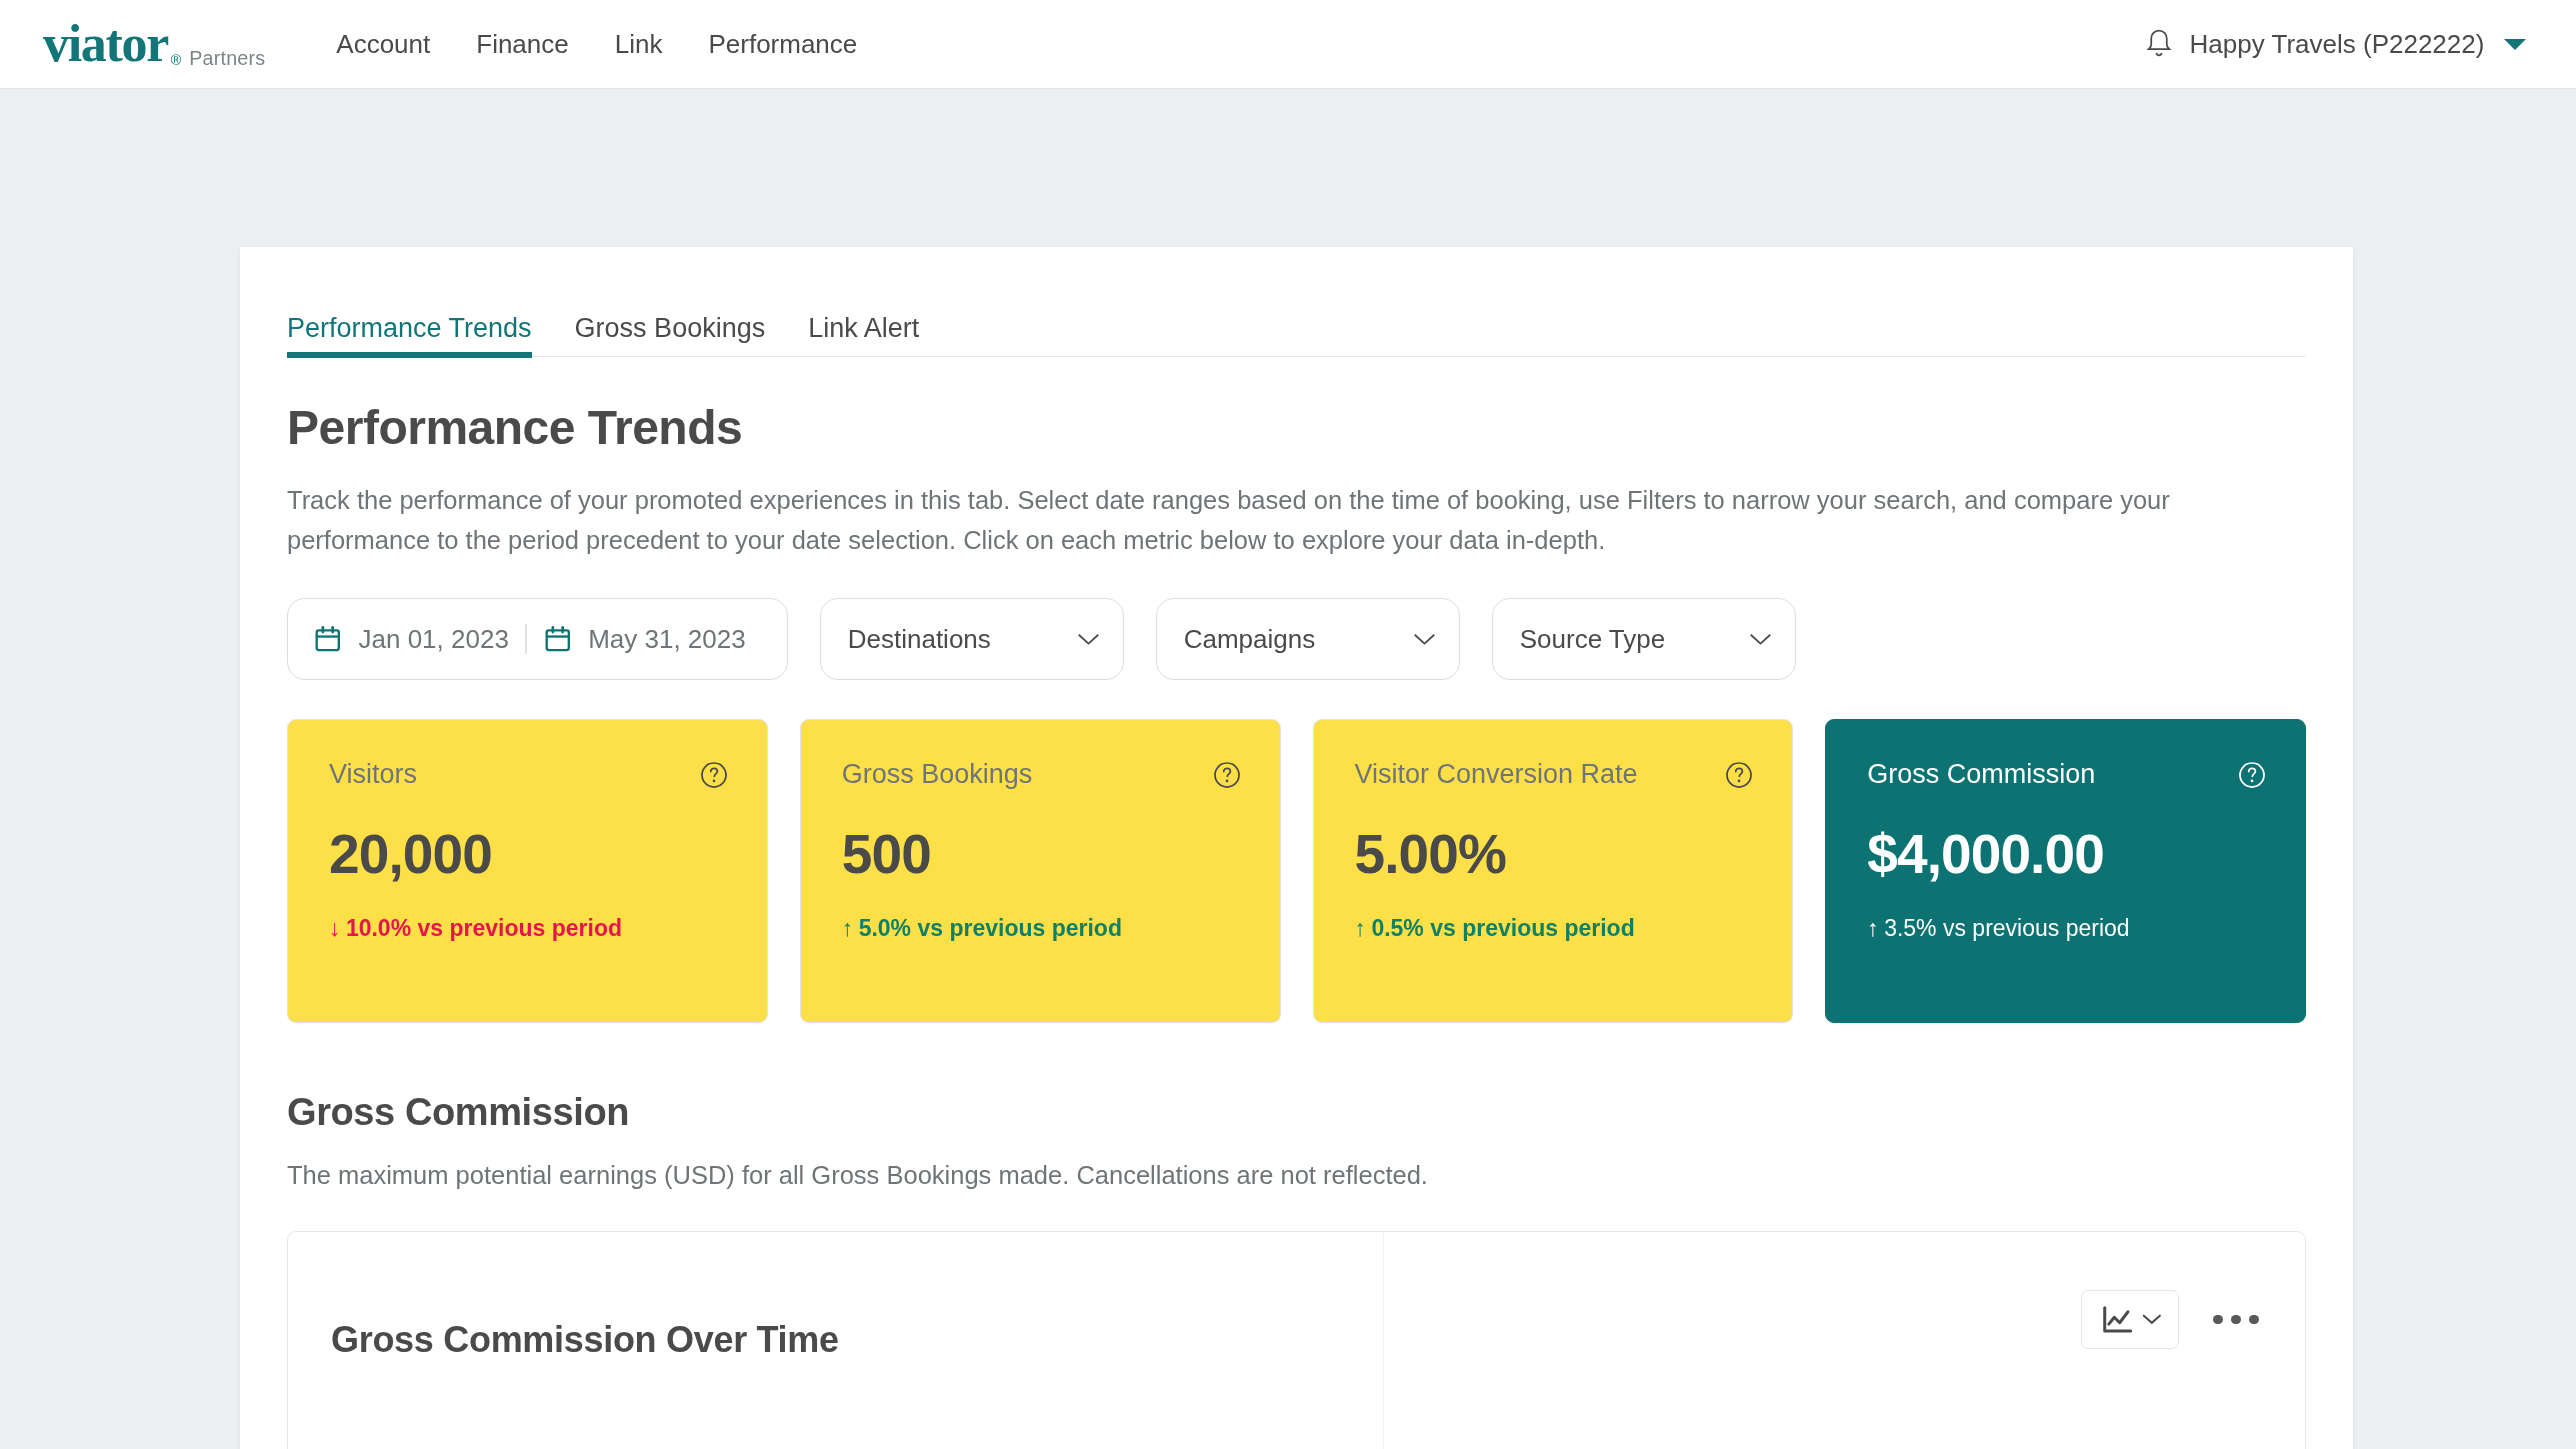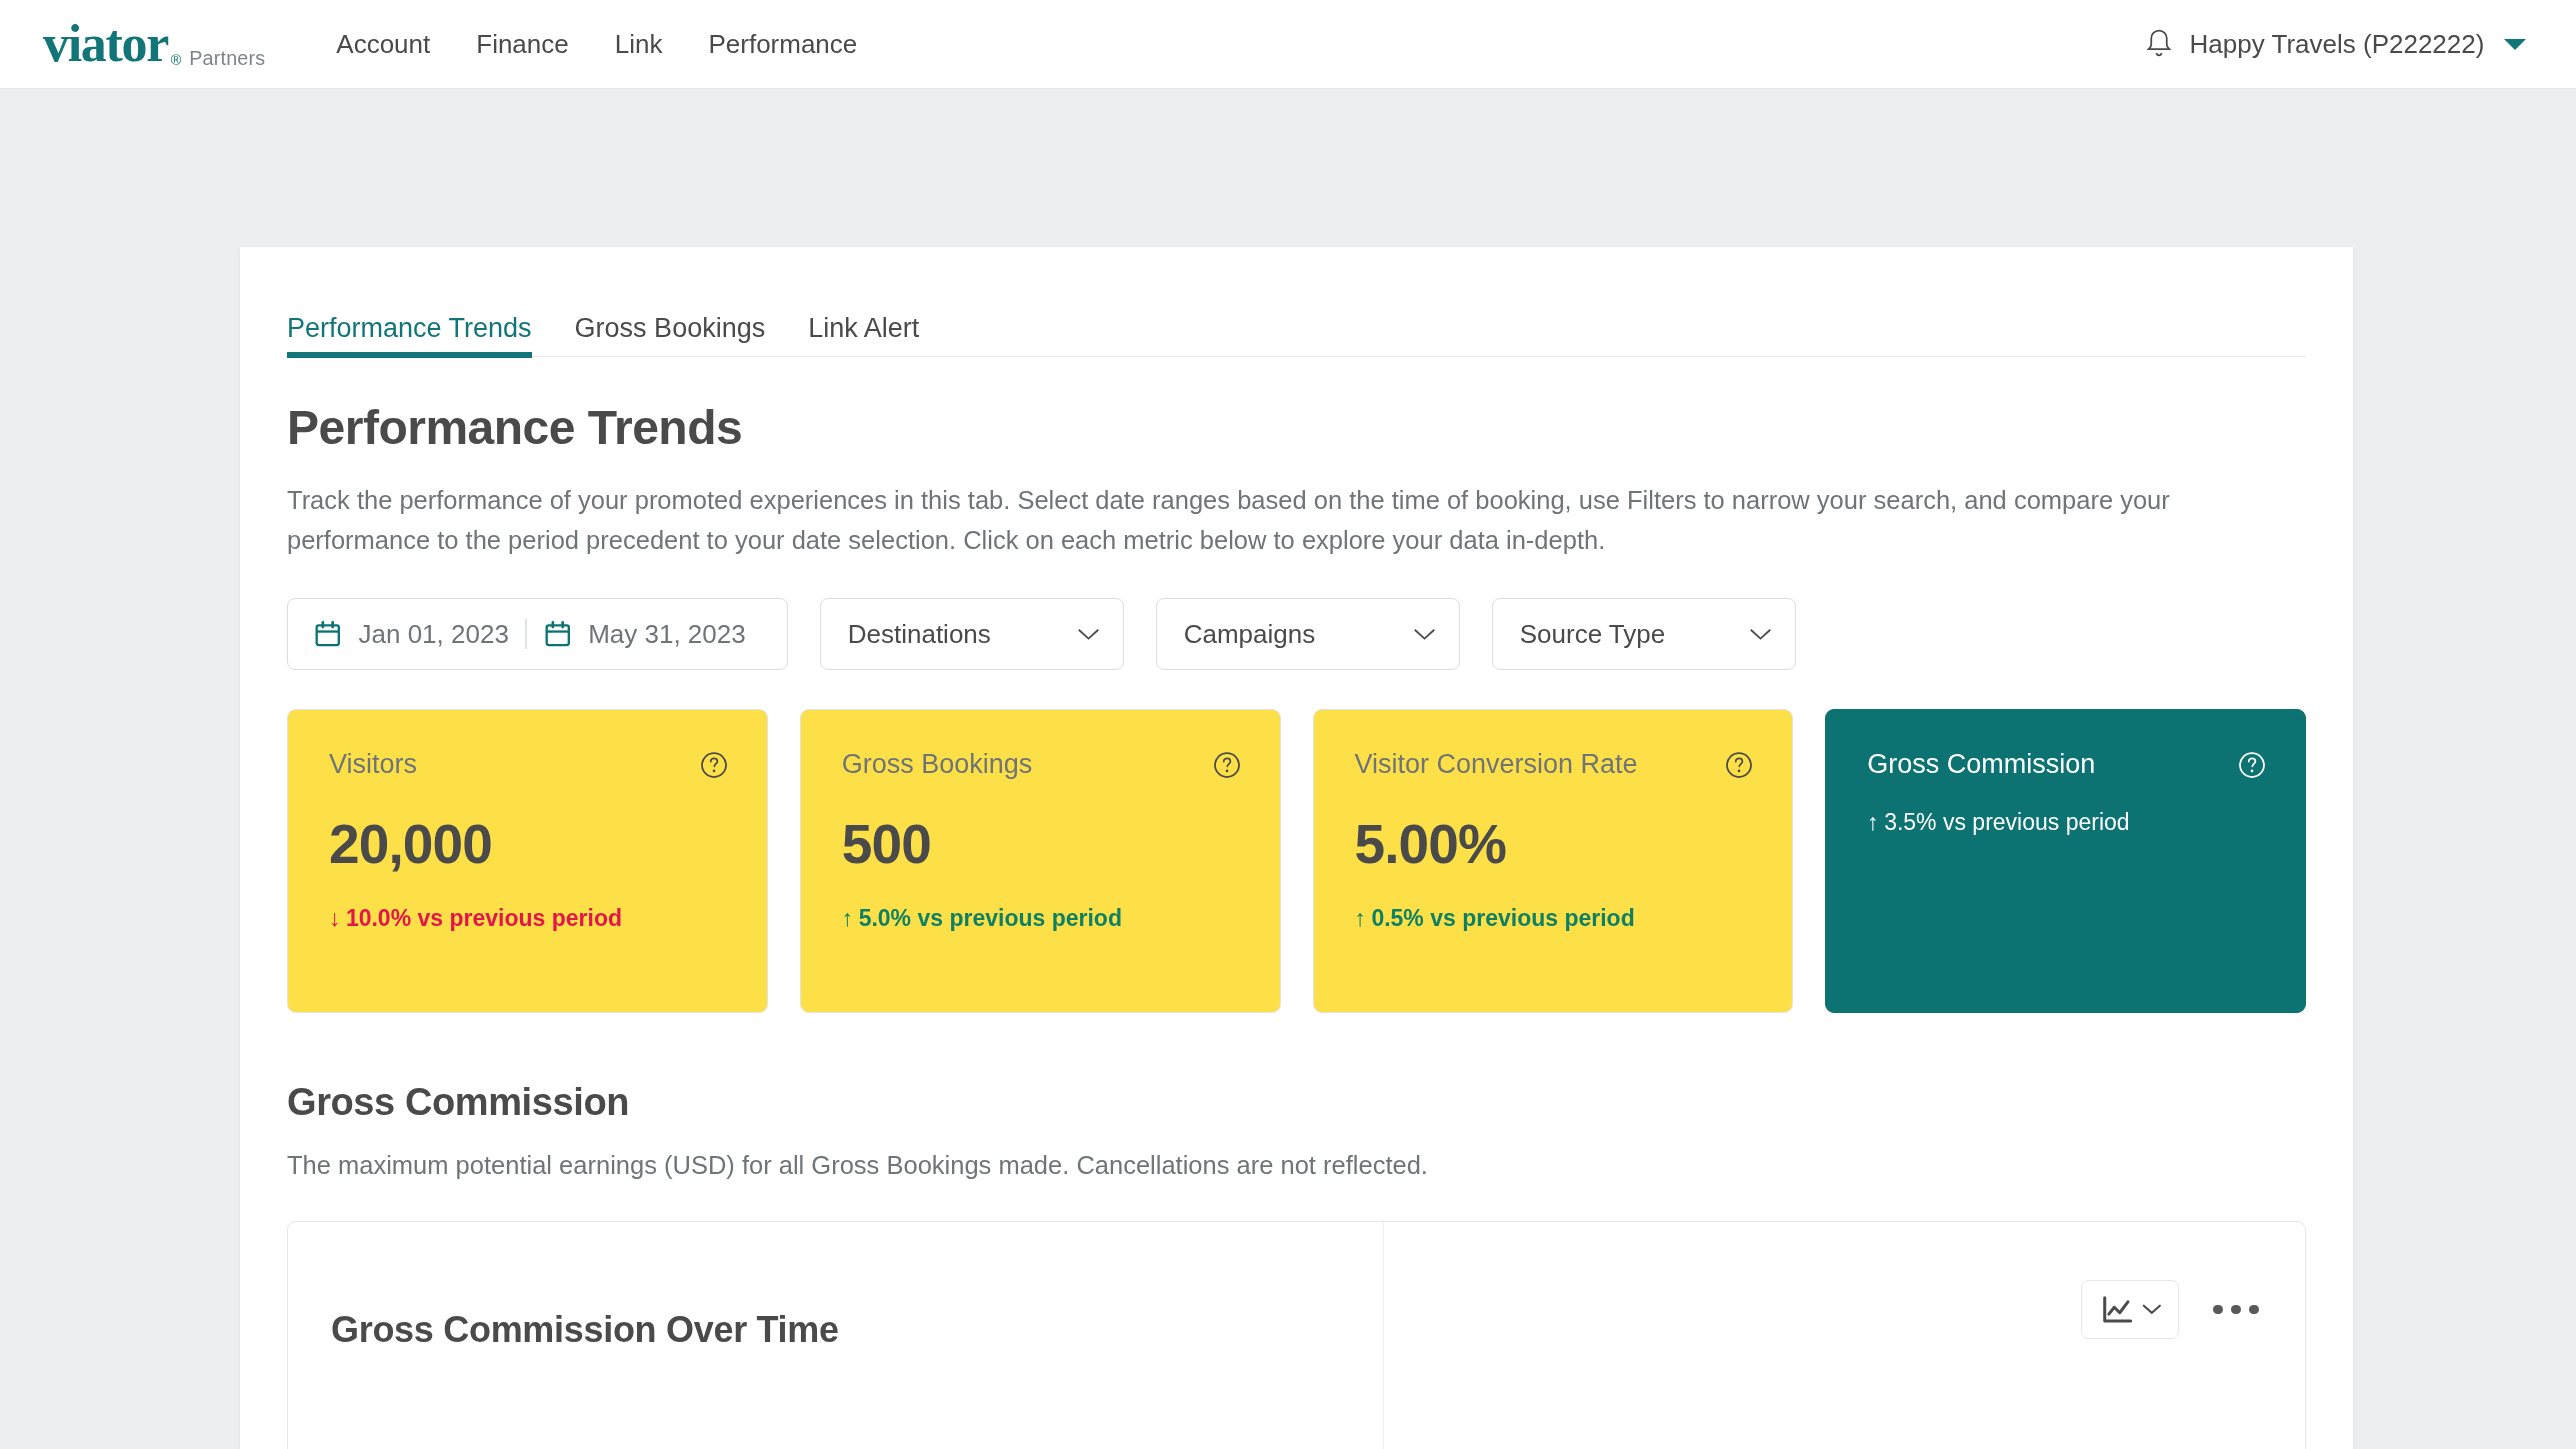--- a/index.html
+++ b/index.html
@@ -140,23 +140,23 @@
   }
 
   
   .filters {
     display: flex;
     align-items: center;
     gap: 32px;
     margin-top: 38px;
   }
   .control {
-    height: 72px;
+    height: 82px;
     border: 1.3px solid #dadddf;
-    border-radius: 8px;
+    border-radius: 18px;
     background: #fff;
     display: flex;
     align-items: center;
     cursor: pointer;
     user-select: none;
   }
   .daterange { padding: 0 25px; gap: 0; }
   .date-field { display: flex; align-items: center; gap: 16px; padding: 0 16px; }
   .date-field:first-child { padding-left: 0; }
   .date-text { font-size: 26px; color: #6f7477; white-space: nowrap; }
@@ -424,20 +424,21 @@
 
       <div class="metric selected">
         <div class="metric-head">
           <span class="metric-label">Gross Commission</span>
           <svg class="qmark" viewBox="0 0 24 24">
             <circle cx="12" cy="12" r="9.6" fill="none" stroke="#ffffff" stroke-width="1.4"></circle>
             <path d="M9.4 9.2c0-1.5 1.2-2.6 2.7-2.6s2.6 1.1 2.6 2.5c0 1.9-2.4 2-2.4 3.9" fill="none" stroke="#ffffff" stroke-width="1.4" stroke-linecap="round"></path>
             <circle cx="12" cy="16.7" r="1.05" fill="#ffffff"></circle>
           </svg>
         </div>
+        <div class="metric-value">$4,000.00</div>
         <div class="metric-delta">
           <span class="arr">↑</span><span>3.5% vs previous period</span>
         </div>
       </div>
     </div>
 
     <h2 class="block-title">Gross Commission</h2>
     <p class="block-desc">The maximum potential earnings (USD) for all Gross Bookings made. Cancellations are not reflected.</p>
 
     <div class="chartcard">

